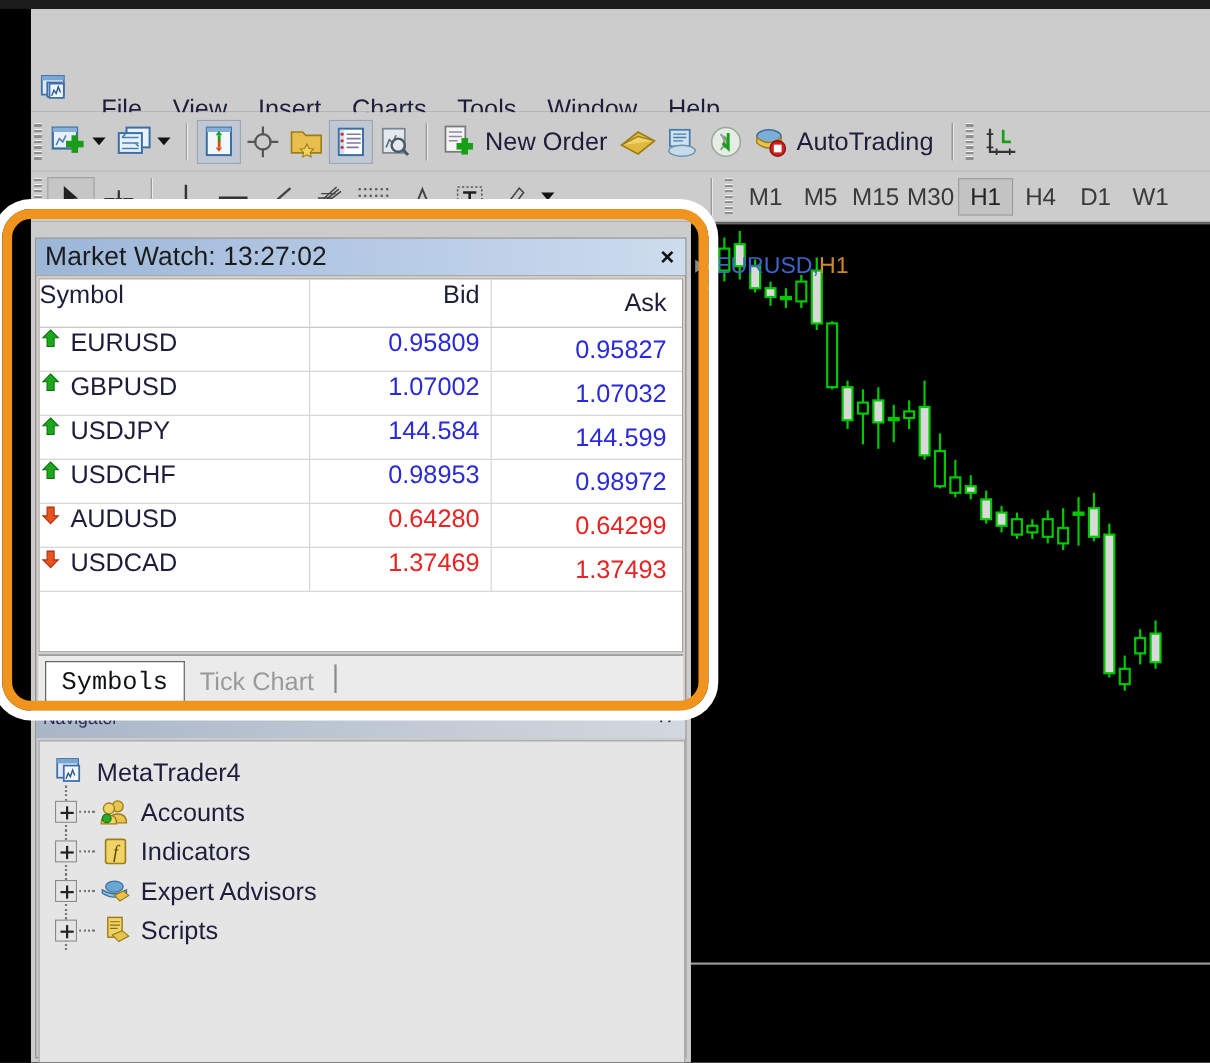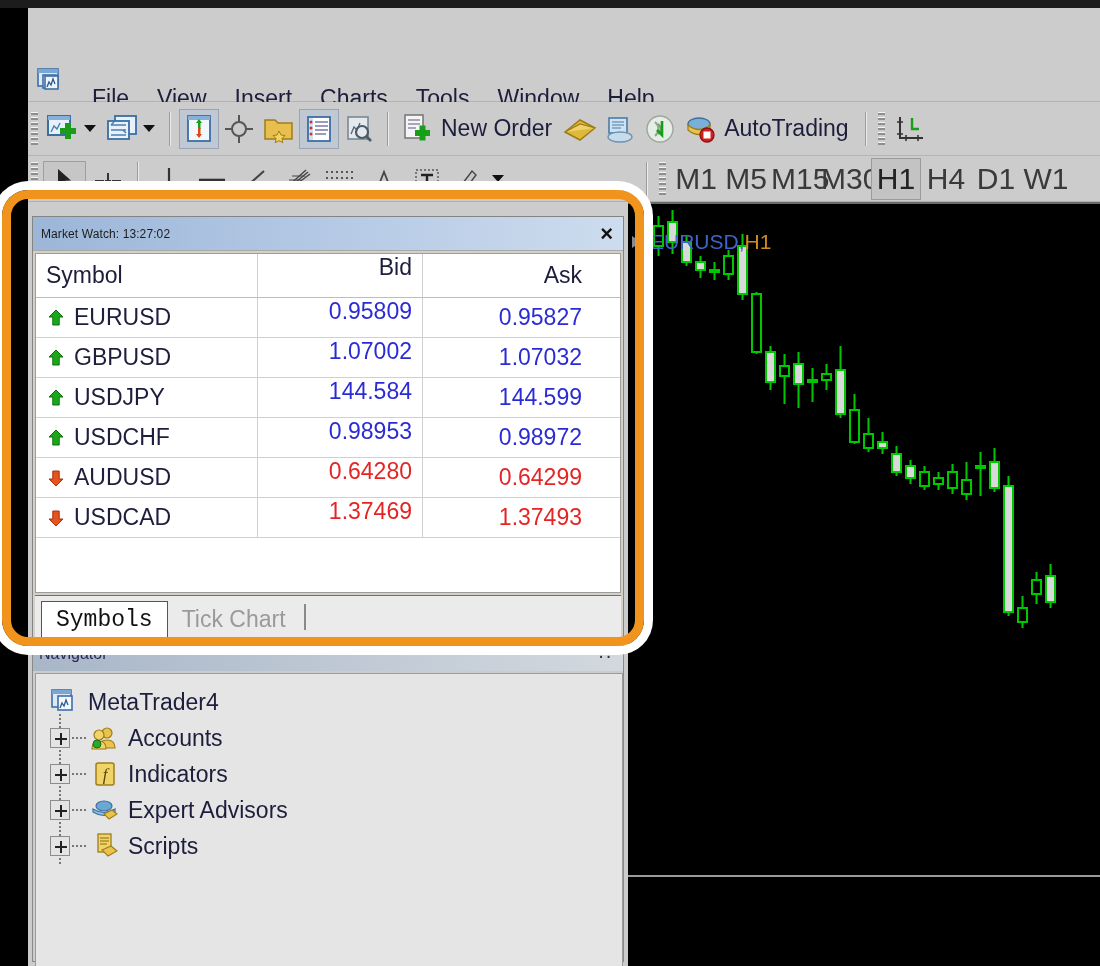--- a/index.html
+++ b/index.html
@@ -70,21 +70,21 @@
     display: flex; align-items: center;
     border-bottom: 1px solid #b0b0b0;
   }
   .dw-btn { width: 43px; height: 36px; flex: 0 0 auto;
     display: flex; align-items: center; justify-content: center; }
   .dw-btn.pressed { background: #c6c6c6; border: 1px solid #9e9e9e; }
 
   
   #periodbar { position: absolute; left: 610px; top: 148px;
     width: 462px; height: 46px; display: flex; align-items: center; }
-  .pd-btn { font-size: 30px; color: #3a3a3a; padding: 3px 0;
+  .pd-btn { font-size: 22px; color: #3a3a3a; padding: 3px 0;
     width: 50px; text-align: center; flex: 0 0 auto; }
   .pd-btn.active { background: #c3c3c3; border: 1px solid #9b9b9b;
     color: #222; }
 
   
   #leftdock {
     position: absolute; left: 0; top: 194px;
     width: 600px; height: 764px;
     background: #cccccc;
   }
@@ -95,34 +95,34 @@
     width: 592px; height: 426px;
     background: #d4d0c8;
     border: 1px solid #848484;
   }
   #mw-title {
     height: 34px; width: 100%;
     background: linear-gradient(to right, #9cb6d8 0%, #b7cbe6 55%, #cddcee 100%);
     display: flex; align-items: center;
     border-bottom: 1px solid #a9a9a9;
   }
-  #mw-title-text { font-size: 12px; color: #1b1b1b; margin-left: 8px; letter-spacing: 0.1px; }
+  #mw-title-text { font-size: 24px; color: #1b1b1b; margin-left: 8px; letter-spacing: 0.1px; }
   #mw-close { margin-left: auto; margin-right: 10px; font-size: 22px;
     font-weight: bold; color: #111; line-height: 1; cursor: pointer; }
   #mw-grid {
     position: absolute; left: 2px; top: 36px;
     width: 586px; height: 340px;
     background: #fff;
     border: 1px solid #9d9d9d;
     overflow: hidden;
   }
   .mw-row { display: flex; height: 40px; border-bottom: 1px solid #d0d0d0; }
   .mw-row.header { height: 44px; border-bottom: 1px solid #bdbdbd; }
-  .mw-c-sym { width: 222px; flex: 0 0 auto; display: flex; align-items: center;
-    border-right: 1px solid #d0d0d0; padding-left: 10px; }
+  .mw-c-sym { width: 246px; flex: 0 0 auto; display: flex; 
+    border-right: 1px solid #d0d0d0; }
   .mw-c-bid { width: 165px; flex: 0 0 auto; display: flex; align-items: flex-start;
     justify-content: flex-end; border-right: 1px solid #d0d0d0; padding-right: 10px; }
   .mw-c-ask { width: 169px; flex: 0 0 auto; display: flex; align-items: center;
     justify-content: flex-end; padding-right: 10px; }
   .mw-head-txt { font-size: 23px; color: #1d1d3c; }
   .mw-sym-txt { font-size: 23px; color: #1d1d3c; margin-left: 8px; }
   .mw-price { font-size: 23px; }
   .mw-price.up { color: #2b2bd6; }
   .mw-price.down { color: #e52424; }
   .arrow { width: 20px; height: 20px; flex: 0 0 auto; position: relative; }

